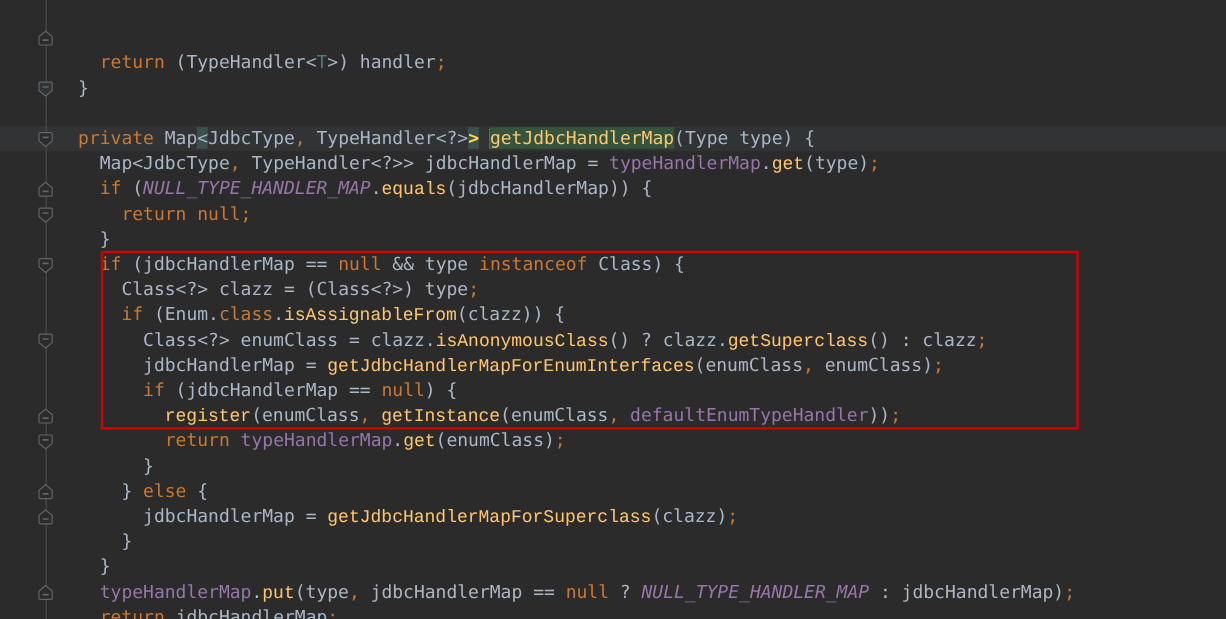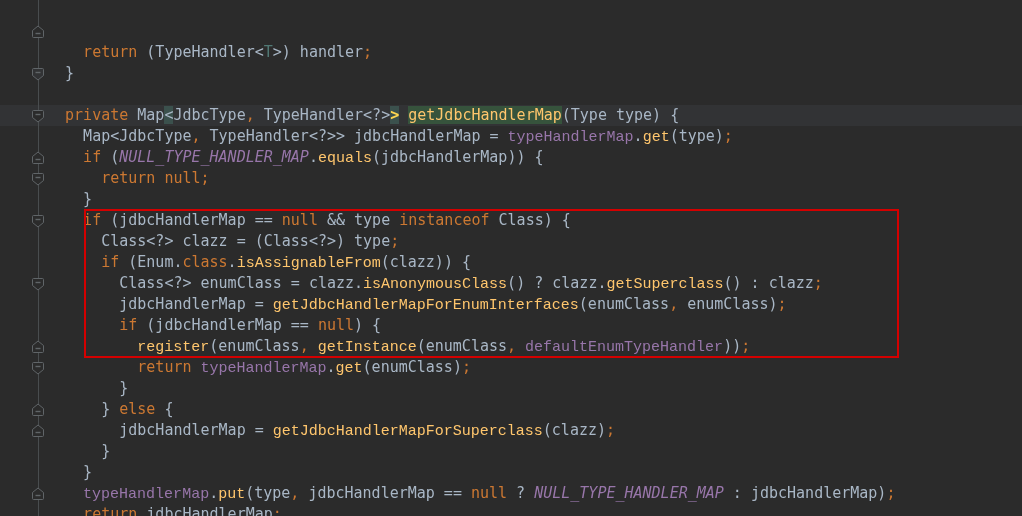--- a/index.html
+++ b/index.html
@@ -8,21 +8,21 @@
     font-family:"DejaVu Sans Mono","Liberation Mono",monospace;
     font-size:15px;line-height:21px;white-space:pre;
     color:#a9b7c6;
   }
   #code-lines{position:relative;z-index:1;}
   .line{height:21px;width:1022px;box-sizing:border-box;}
   .line.current{background:#323335;}
   .tk-k{color:#cc7832;}
   .tk-p{color:#a9b7c6;}
   .tk-m{color:#ffc66d;font-family:Liberation Mono, monospace;}
-  .tk-f{color:#9876aa;font-family:Liberation Mono, monospace;}
+  .tk-f{color:#9876aa;}
   .tk-c{color:#9876aa;font-style:italic;}
   .tk-t{color:#507874;}
   .tk-s{color:#cc7832;}
   .tk-bm{color:#a9b7c6;background:#3b514d;}
   .tk-bmy{color:#ffd750;background:#3b514d;font-weight:bold;}
   .tk-sel{color:#ffc66d;background:#36533c;}
   .tk-caret{display:inline-block;width:2px;height:17px;background:#dcdcdc;vertical-align:-4px;margin-right:-2px;}
   #gutter-line{position:absolute;left:38px;top:0;width:1px;height:516px;background:#494d4f;z-index:2;}
   .fold-icon{position:absolute;left:31px;width:14px;height:14px;z-index:3;cursor:pointer;}
   #annotation-box{position:absolute;box-sizing:border-box;z-index:4;pointer-events:none;}

